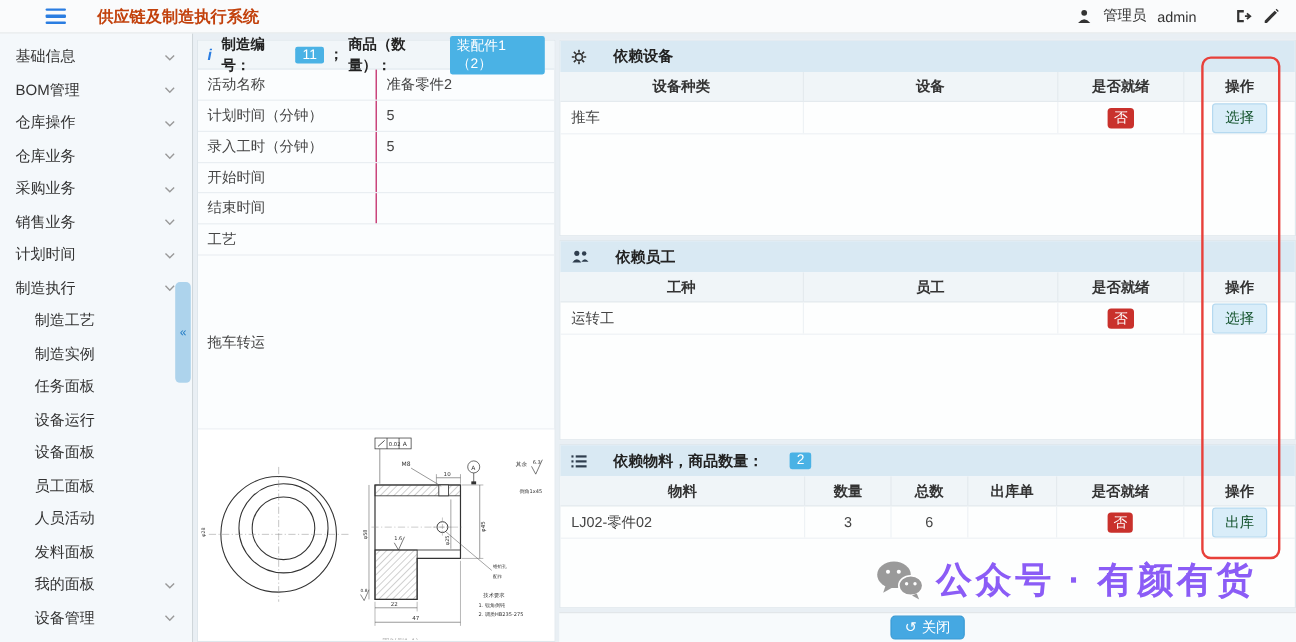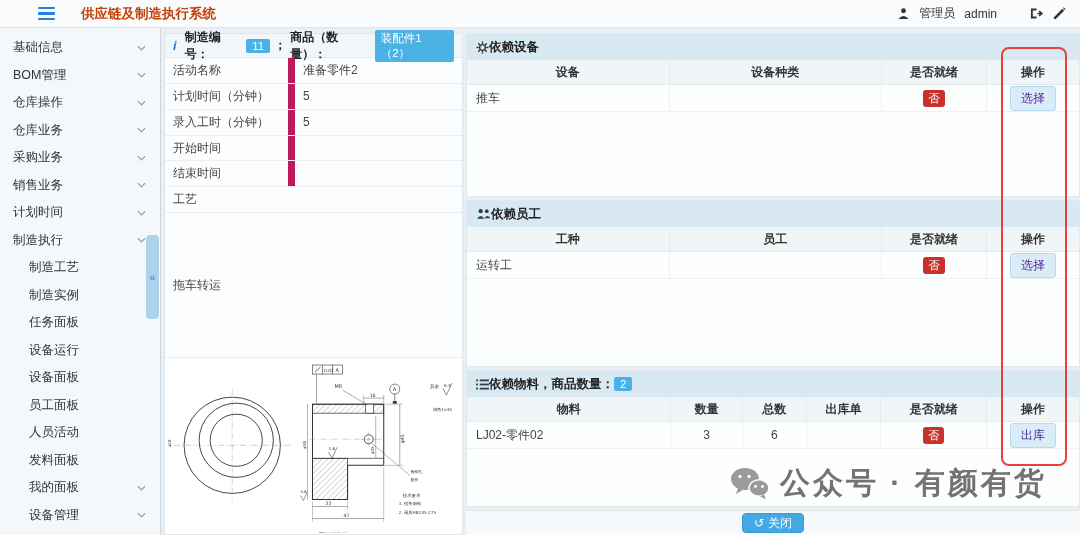--- a/index.html
+++ b/index.html
@@ -35,56 +35,56 @@
   
   .left-panel { width:299px; flex:none; background:#fbfdfe; border:1px solid #dfe7ec;
     display:flex; flex-direction:column; }
   .info-bar { height:24px; background:#f1f6f9; border-bottom:1px solid #e2eaef;
     display:flex; align-items:center; gap:4px; padding:0 8px; font-size:12px; color:#222; }
   .info-bar .lbl { font-weight:bold; }
   .badge-blue { background:#4ab2e5; color:#fff; font-size:11.5px; padding:1px 6px;
     border-radius:2px; font-weight:normal; }
   .info-icon { color:#2a7de1; font-weight:800; font-style:italic; font-size:13px; width:8px; }
   .kv-row { display:flex; height:26px; border-bottom:1px solid #e9eef2; font-size:12px; color:#444; }
-  .kv-row .k { width:130px; border-right:7px solid #be185d; display:flex; align-items:center; padding-left:8px; }
+  .kv-row .k { width:149px; border-right:1px solid #be185d; display:flex; align-items:center; padding-left:8px; }
   .kv-row .v { flex:1; display:flex; align-items:center; padding-left:8px; }
   .proc-row { height:26px; border-bottom:1px solid #e9eef2; font-size:12px; color:#444;
     display:flex; align-items:center; padding-left:8px; }
   .proc-val { height:146px; border-bottom:1px solid #e9eef2; font-size:12px; color:#444;
     display:flex; align-items:center; padding-left:8px; }
   .drawing-box { flex:1; background:#fff; padding:1px; }
   .drawing-box svg { display:block; width:100%; height:100%; }
 
   
   .right-panel { flex:1; display:flex; flex-direction:column; position:relative; }
   .sec { background:#fdfefe; border:1px solid #e0e8ed; margin-bottom:3px; display:flex; flex-direction:column; }
-  .sec-title { height:26px; background:#d9e9f3; display:flex; align-items:center; gap:0;
+  .sec-title { height:26px; background:#d9e9f3; display:flex; align-items:center; gap:22px;
     padding:0 9px; font-size:12.5px; font-weight:bold; color:#222; flex:none; }
   .grid { display:grid; font-size:12px; }
   .tbl4 { grid-template-columns:33.1% 34.7% 17.2% 15%; }
   .tbl6 { grid-template-columns:33.4% 11.7% 10.4% 12.2% 17.3% 15%; }
   .thead { height:25px; background:#f0f5f8; border-bottom:1px solid #e4eaee; color:#333; }
   .thead > div { display:flex; align-items:center; justify-content:center;
     border-right:1px solid #e4eaee; font-weight:bold; font-size:12px; }
   .thead > div:last-child { border-right:none; }
   .trow { height:27px; border-bottom:1px solid #eef2f5; color:#444; }
   .trow > div { display:flex; align-items:center; justify-content:center; border-right:1px solid #eef2f5; }
   .trow > div:last-child { border-right:none; }
   .trow > div.cell-left { justify-content:flex-start; padding-left:9px; }
   .badge-no { background:#c9312c; color:#fff; font-size:11.5px; padding:1px 5px; border-radius:3px; }
-  .act-btn { background:#d9edf9; border:1px solid #b5d9f0; color:#4c1d95; font-size:12px;
+  .act-btn { background:#d9edf9; border:1px solid #b5d9f0; color:#14532d; font-size:12px;
     padding:3px 10px; border-radius:3px; cursor:pointer;
     font-family:"Liberation Sans","DejaVu Sans",sans-serif; }
   .sec-equipment { height:164px; } .sec-staff { height:167px; } .sec-materials { flex:1; }
 
   .red-box { position:absolute; left:535px; top:14px; width:66px; height:419px;
     border:2.5px solid #e8403a; border-radius:8px; pointer-events:none; z-index:5; }
 
   .watermark { position:absolute; left:264px; top:430px; display:flex; align-items:center;
-    gap:10px; color:#737373; font-size:30px; font-weight:600; letter-spacing:3px; z-index:4; white-space:nowrap; }
+    gap:10px; color:#8b5cf6; font-size:30px; font-weight:600; letter-spacing:3px; z-index:4; white-space:nowrap; }
 
   .panel-footer { height:25px; border-top:1px solid #e2e6e9; background:#f7fafc;
     display:flex; align-items:center; justify-content:center; flex:none; }
   .close-btn { background:#45a8e2; border:1px solid #3a9ad4; color:#fff; font-size:12px;
     height:20px; padding:0 11px; border-radius:4px; cursor:pointer; display:flex;
     align-items:center; gap:4px; font-family:"Liberation Sans","DejaVu Sans",sans-serif; }
 
   .chev-svg { width:9px; height:6px; stroke:#999; fill:none; stroke-width:1.3; }
   text { font-family:"DejaVu Sans",sans-serif; }
 </style>
@@ -344,22 +344,22 @@
                 <line x1="11" y1="7" x2="13.5" y2="7"></line>
               <line x1="2.4" y1="2.4" x2="4.2" y2="4.2"></line>
                 <line x1="9.8" y1="9.8" x2="11.6" y2="11.6"></line>
               <line x1="11.6" y1="2.4" x2="9.8" y2="4.2"></line>
                 <line x1="4.2" y1="9.8" x2="2.4" y2="11.6"></line>
             </g>
           </svg>
           <span>依赖设备</span>
         </div>
         <div class="grid thead tbl4">
+          <div>设备种类</div>
           <div>设备</div>
-          <div>设备种类</div>
           <div>是否就绪</div>
           <div>操作</div>
         </div>
         <div class="grid trow tbl4">
           <div class="cell-left">推车</div>
           <div></div>
           <div>
               <span class="badge-no">否</span>
             </div>
           <div>

